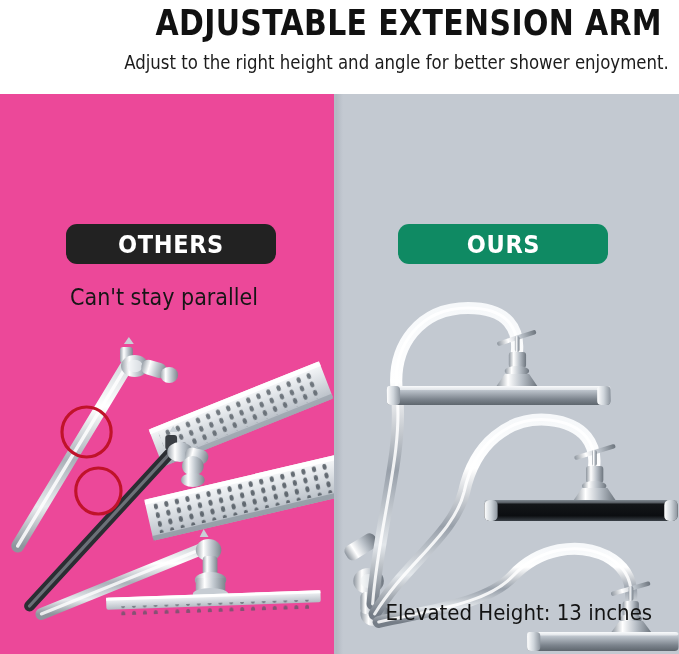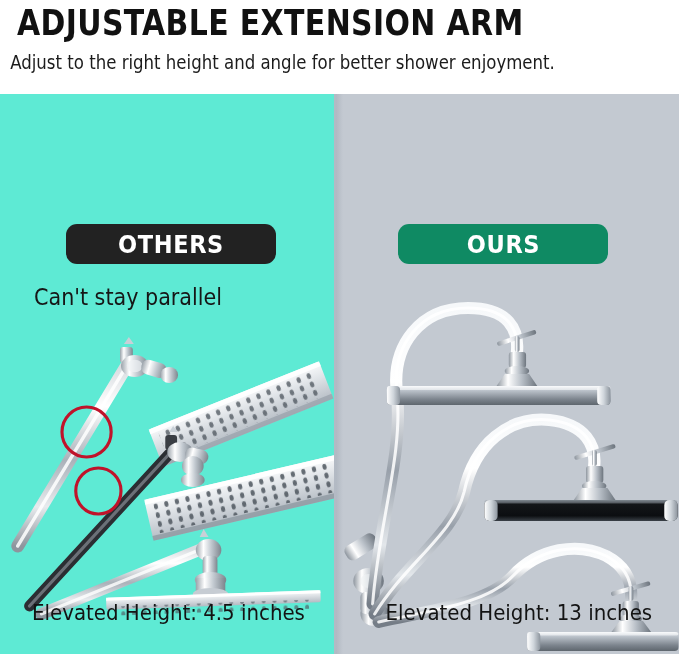--- a/index.html
+++ b/index.html
@@ -15,21 +15,21 @@
     -webkit-font-smoothing: antialiased;
   }
 
   
   .header {
     width: 679px;
     height: 94px;
     background: #ffffff;
     box-sizing: border-box;
     padding-top: 4px;
-    text-align: left;
+    text-align: right;
   }
   .title {
     font-family: "Liberation Sans Narrow", "DejaVu Sans Condensed", "Liberation Sans", sans-serif;
     font-size: 35px;
     font-weight: bold;
     letter-spacing: 0.4px;
     color: #111111;
     line-height: 38px;
     margin: 0;
     transform: scaleX(0.95);
@@ -53,21 +53,21 @@
     position: relative;
     width: 679px;
     height: 560px;
     display: flex;
   }
   .panel {
     position: relative;
     height: 560px;
     overflow: hidden;
   }
-  .panel-left  { width: 340px; background: #5eead4; }
+  .panel-left  { width: 340px; background: #ec4899; }
   .panel-right { width: 339px; background: #c3c9d1; padding-left: 11px; }
   .panel-right::before {
     content: "";
     position: absolute;
     left: 0; top: 0; bottom: 0;
     width: 9px;
     background: linear-gradient(to right, rgba(120,130,145,0.30), rgba(120,130,145,0.0));
     pointer-events: none;
     z-index: 6;
   }
@@ -105,21 +105,21 @@
   .caption {
     position: absolute;
     top: 190px;
     width: 100%;
     text-align: center;
     font-family: "Liberation Sans Narrow", "DejaVu Sans Condensed", "Liberation Sans", sans-serif;
     font-size: 23px;
     color: #161616;
     z-index: 10;
   }
-  .caption-left { text-align: left; padding-left: 34px; }
+  .caption-left { text-align: left; padding-left: 70px; }
 
   
   .foot {
     position: absolute;
     bottom: 29px;
     width: 100%;
     font-family: "Liberation Sans Narrow", "DejaVu Sans Condensed", "Liberation Sans", sans-serif;
     font-size: 22px;
     color: #131313;
     z-index: 10;
@@ -246,21 +246,20 @@
         <circle class="annot-circle" cx="100" cy="397" r="23"></circle>
       </svg>
     </div>
 
     <div class="pill pill-others">
       <span class="pill-label">OTHERS</span>
     </div>
 
     <div class="caption caption-left">Can't stay parallel</div>
 
-    <div class="foot foot-left">Elevated Height: 4.5 inches</div>
   </div>
 
   <div class="panel panel-right">
 
     <div class="stage">
       <svg viewBox="0 0 339 560" preserveAspectRatio="none" aria-hidden="true">
         <defs>
           <linearGradient id="rTube" x1="0" y1="0" x2="0" y2="1">
             <stop offset="0%" stop-color="#f6f8fa"></stop>
             <stop offset="25%" stop-color="#ffffff"></stop>

